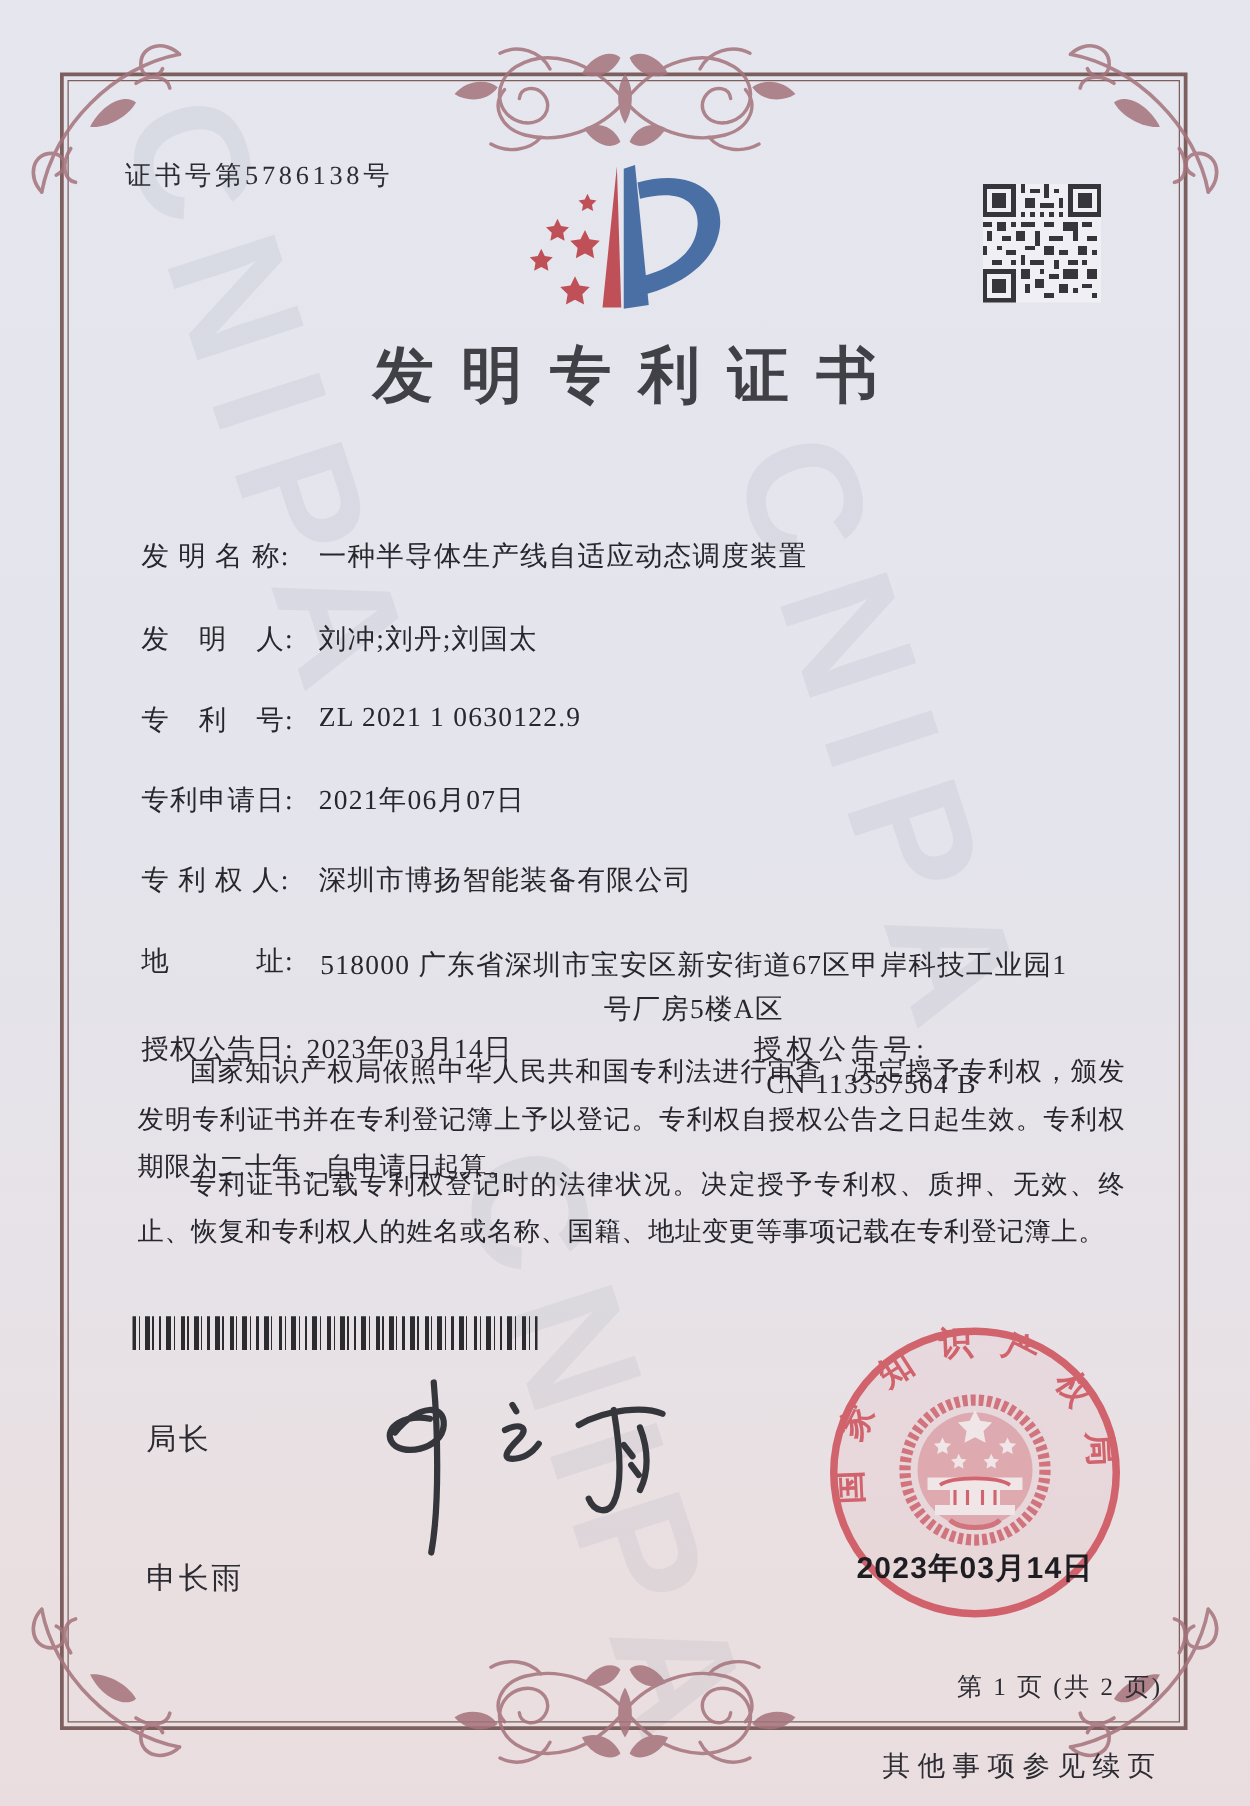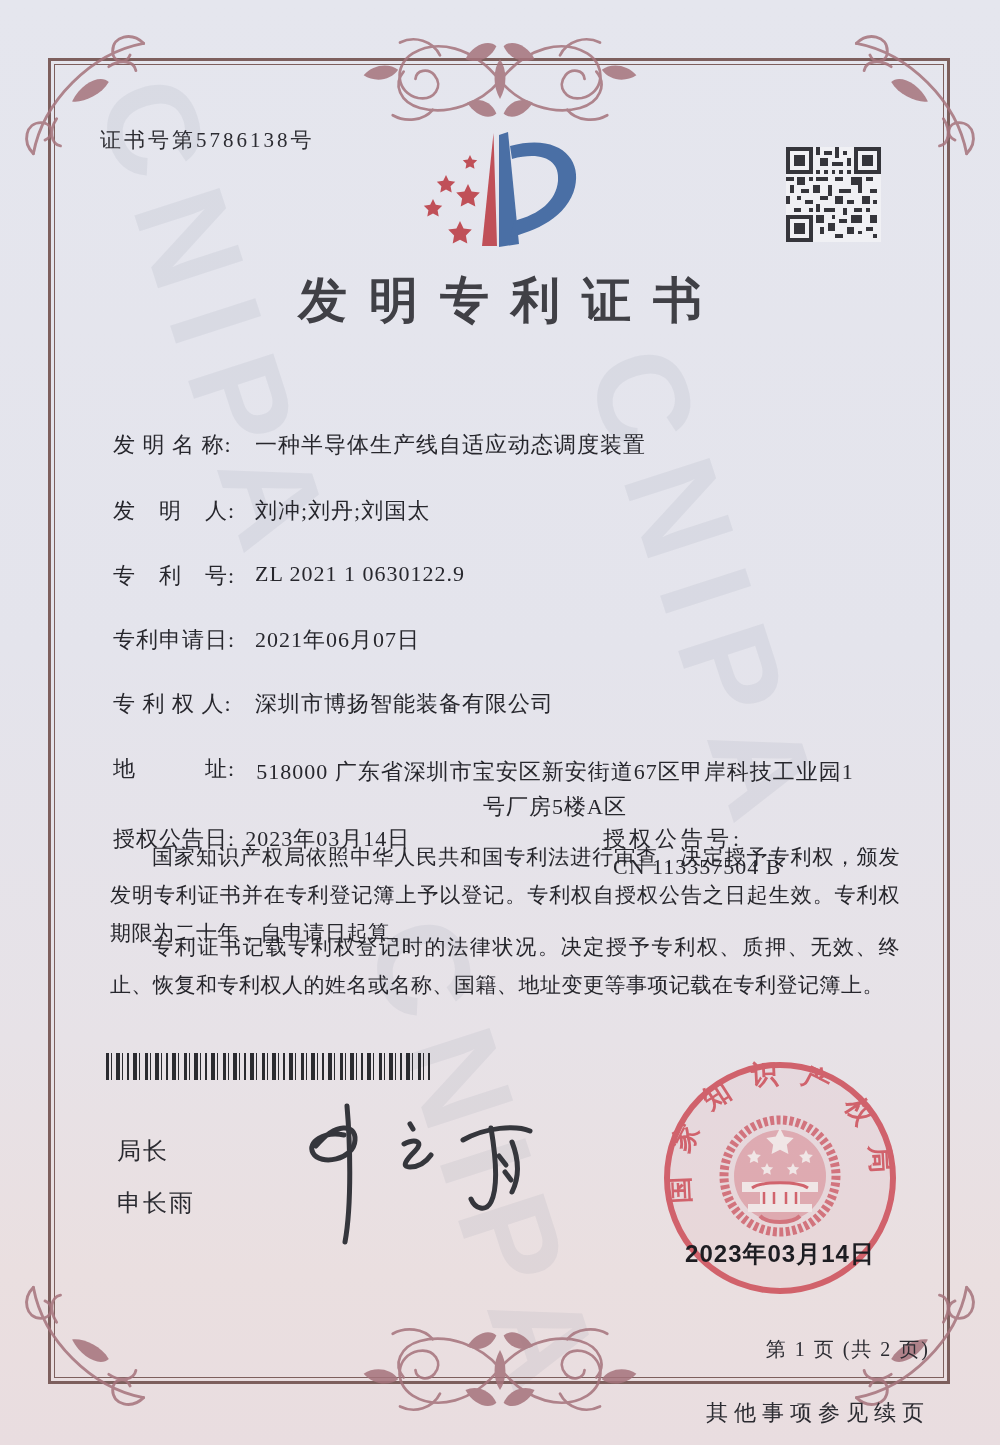--- a/index.html
+++ b/index.html
@@ -65,21 +65,21 @@
       #2b2b30 0 3px,transparent 3px 5px,
       #2b2b30 5px 6px,transparent 6px 10px,
       #2b2b30 10px 14px,transparent 14px 16px,
       #2b2b30 16px 17px,transparent 17px 21px,
       #2b2b30 21px 23px,transparent 23px 27px,
       #2b2b30 27px 31px,transparent 31px 33px,
       #2b2b30 33px 34px,transparent 34px 39px);
   }
   
   .director-title{position:absolute;left:117px;top:1135px;font-size:24px;letter-spacing:2px;color:#2b2b31;}
-  .director-name{position:absolute;left:117px;top:1187px;font-size:24px;letter-spacing:2px;color:#2b2b31;}
+  .director-name{position:absolute;left:117px;top:1246px;font-size:24px;letter-spacing:2px;color:#2b2b31;}
   .signature{position:absolute;left:258px;top:1100px;width:320px;height:150px;}
   
   .seal{position:absolute;left:648px;top:1046px;width:264px;height:264px;}
   
   .page-info{
     position:absolute;left:0;top:1336px;width:930px;text-align:right;
     font-size:20px;letter-spacing:2px;color:#2b2b31;
   }
   .footer-note{
     position:absolute;left:0;top:1398px;width:930px;text-align:right;

